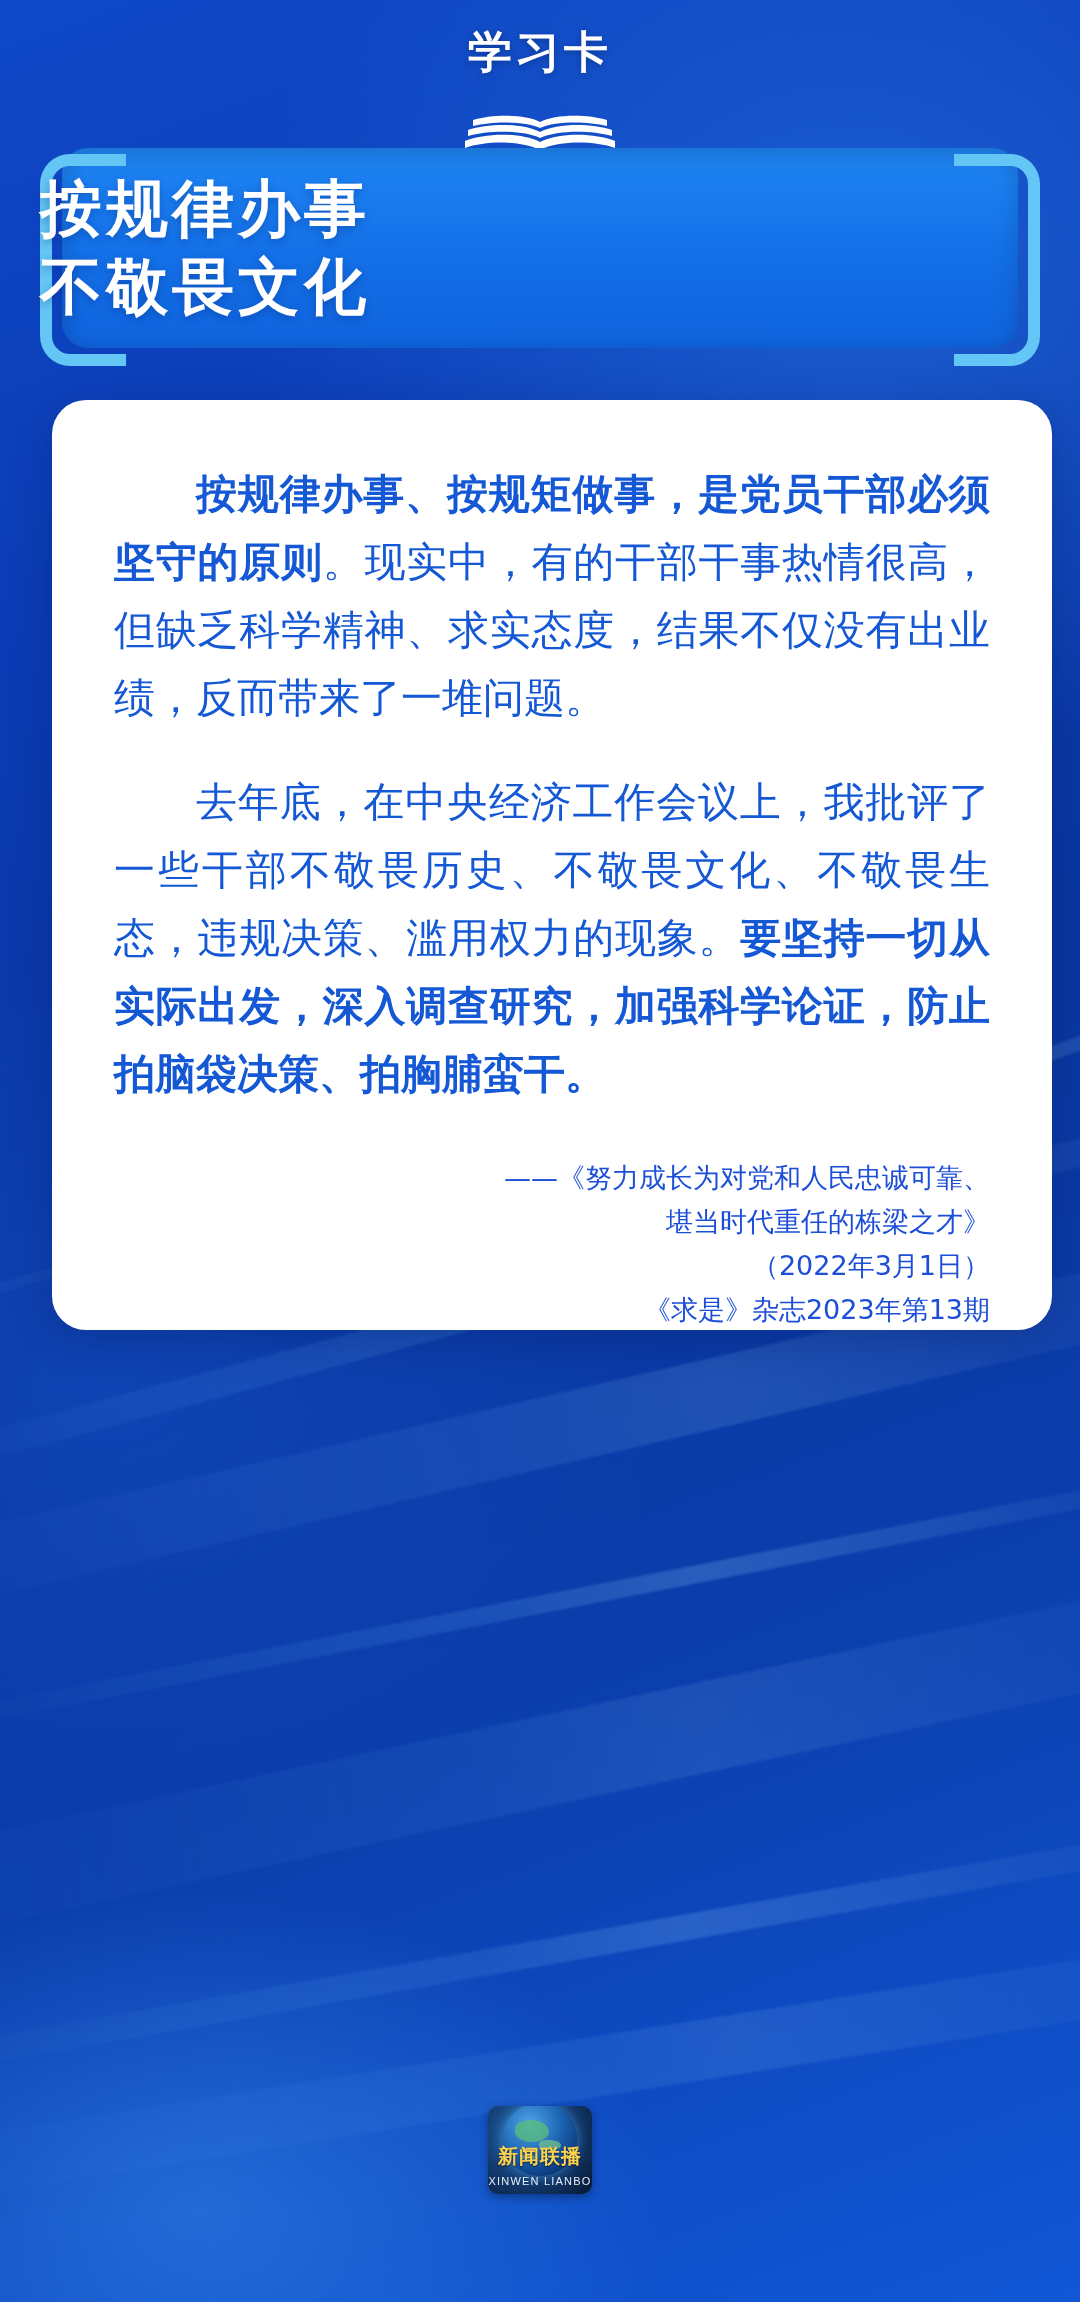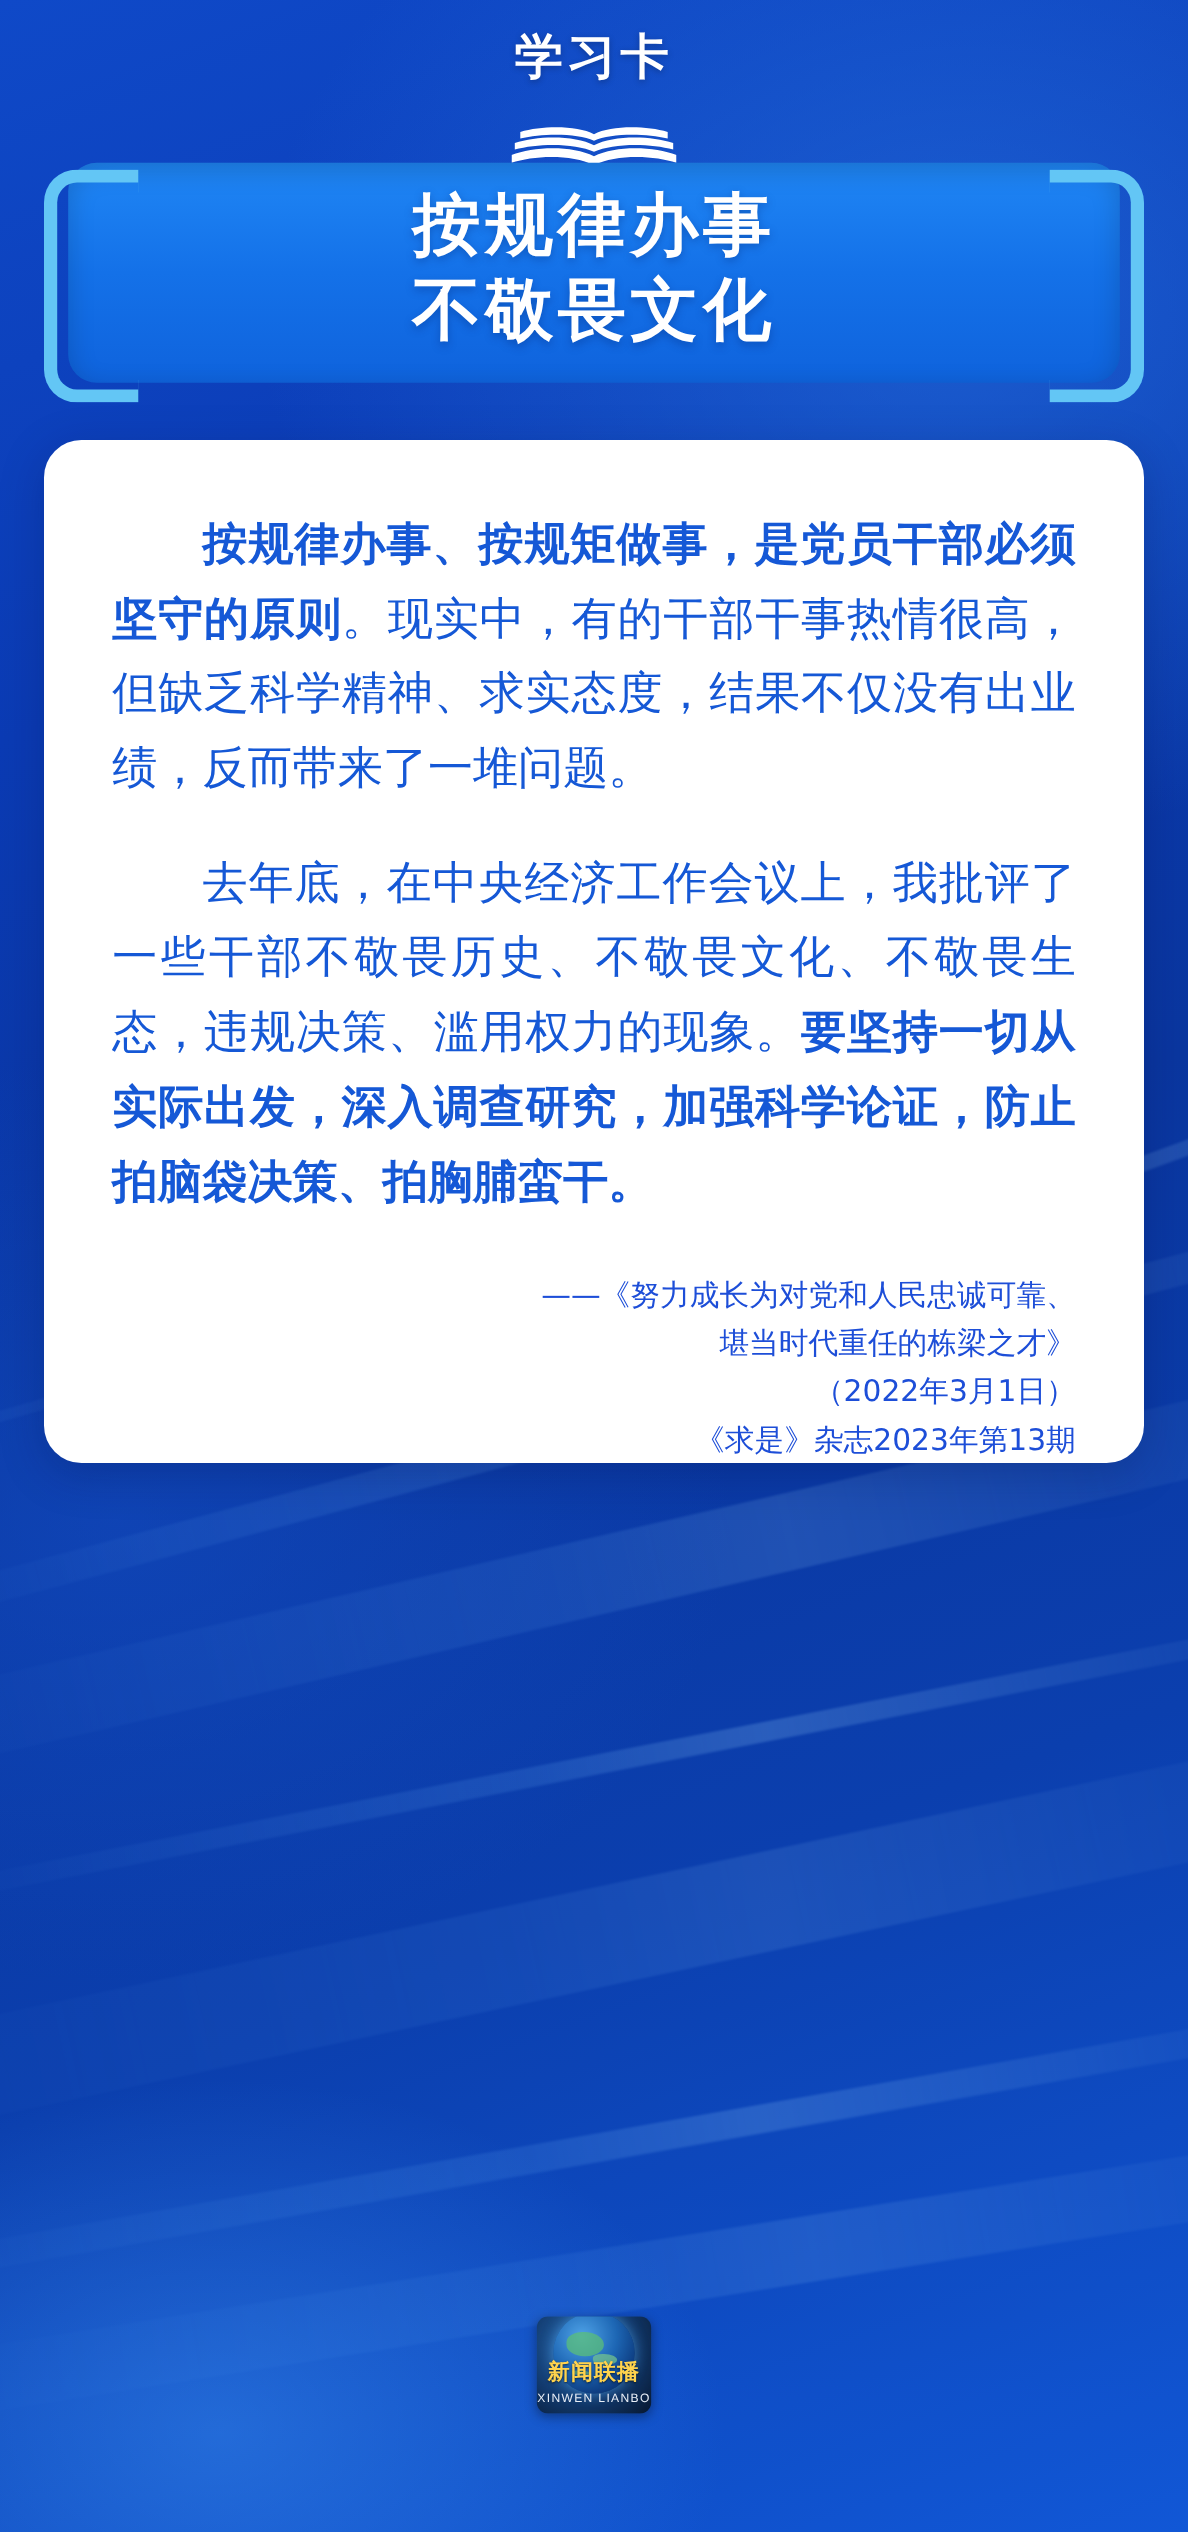--- a/index.html
+++ b/index.html
@@ -95,34 +95,33 @@
     width: 74px;
     height: 188px;
     border: 12px solid #63c6f5;
     border-radius: 30px;
   }
   .bracket.left { left: 0; border-right: none; border-top-right-radius:0; border-bottom-right-radius:0; }
   .bracket.right { right: 0; border-left: none; border-top-left-radius:0; border-bottom-left-radius:0; }
   .banner-title {
     position: absolute;
     left: 0; right: 0; top: 22px;
-    text-align: center;
     color: #ffffff;
     font-size: 62px;
     font-weight: bold;
     line-height: 78px;
     letter-spacing: 4px;
-    font-family: Liberation Mono, monospace;
+    font-family: Liberation Sans, sans-serif;
     text-shadow: 0 3px 8px rgba(0,40,120,0.35);
   }
 
   
   .card {
     position: absolute;
-    left: 40px;
+    left: 52px;
     top: 400px;
     width: 1000px;
     height: 930px;
     background: #ffffff;
     border-radius: 34px;
     box-shadow: 0 10px 40px rgba(0,20,80,0.25);
     box-sizing: border-box;
     padding: 60px 62px 40px 62px;
   }
   .para {

